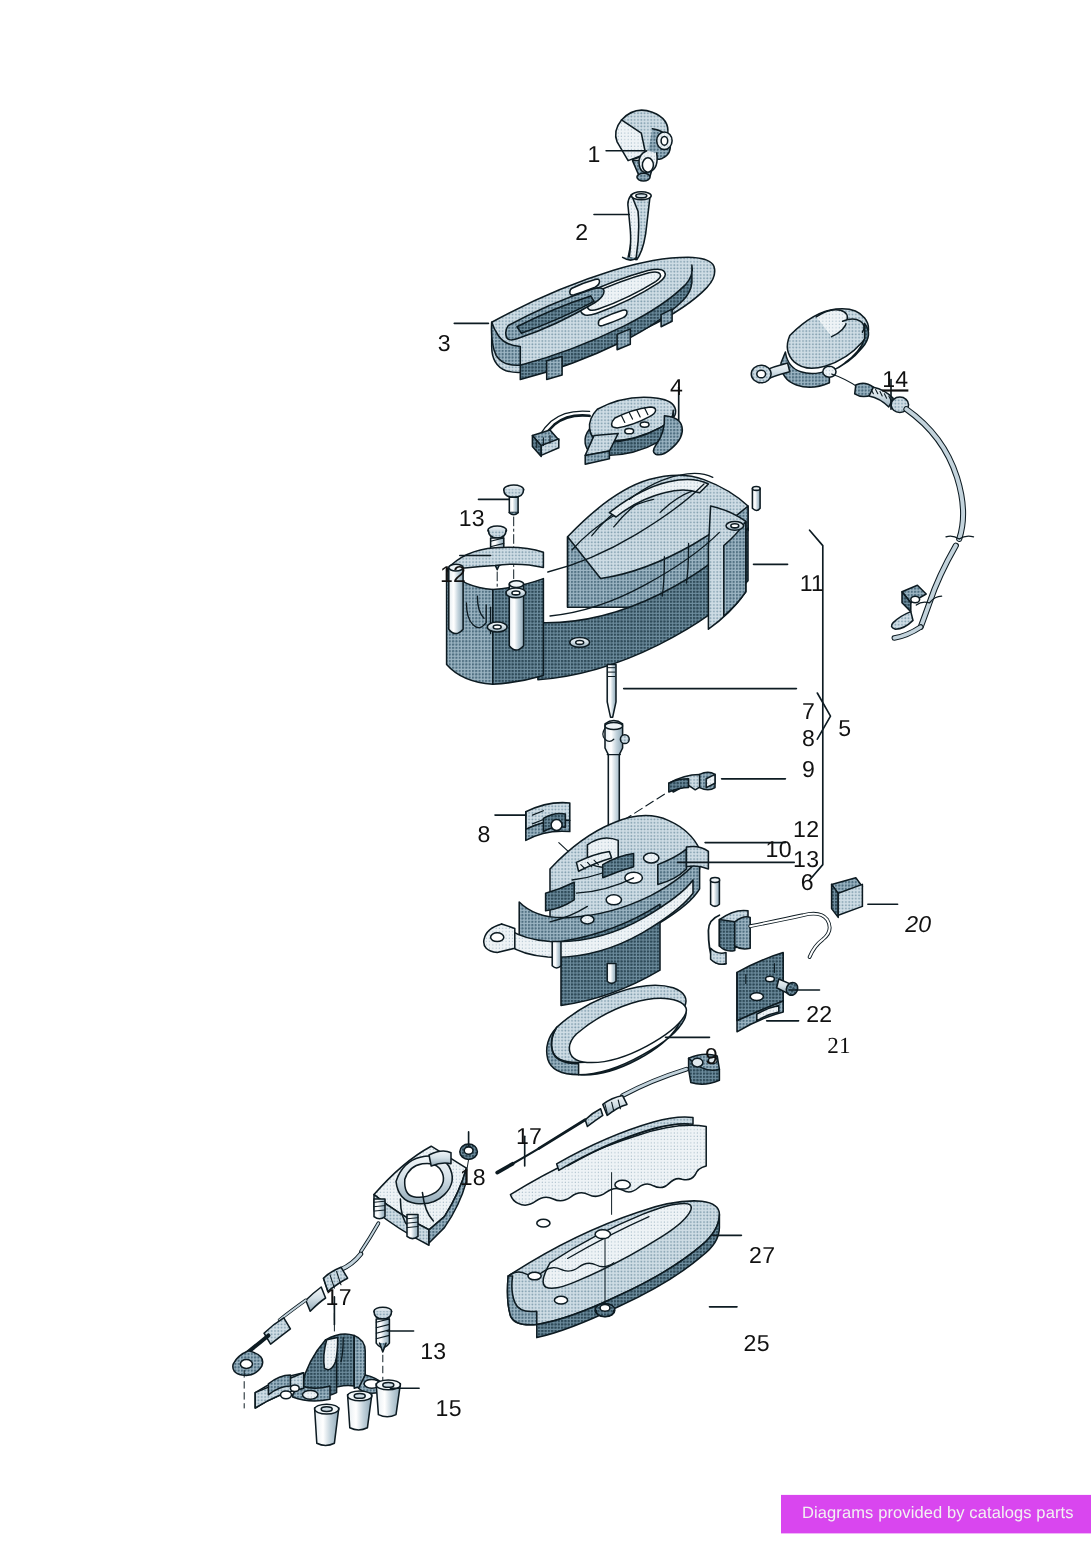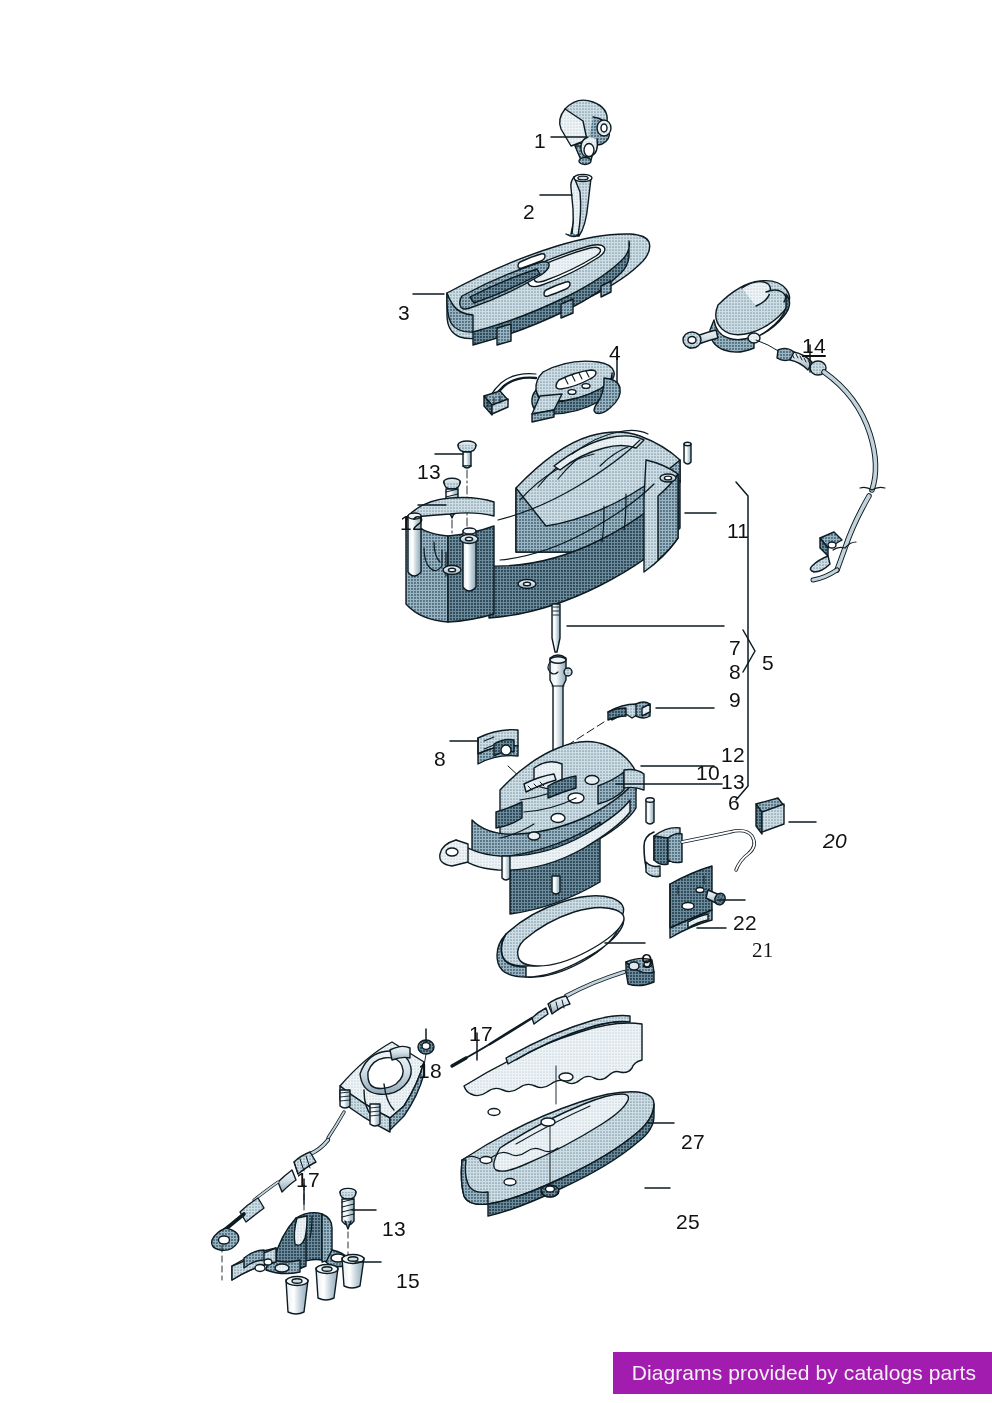--- a/index.html
+++ b/index.html
@@ -30,24 +30,24 @@
     color:#111111;
     line-height:1;
     white-space:nowrap;
     letter-spacing:0.2px;
   }
   
   #watermark{
     position:absolute;
     right:0;
     bottom:9px;
-    background:#a21caf;
+    background:#d946ef;
     color:#f2f2f2;
     font-family:"Liberation Sans", sans-serif;
-    font-size:21px;
+    font-size:15px;
     padding:9px 16px 10px 19px;
     letter-spacing:0.1px;
     line-height:1.1;
   }
 </style>
 </head>
 <body>
 
 <div id="page">
 

